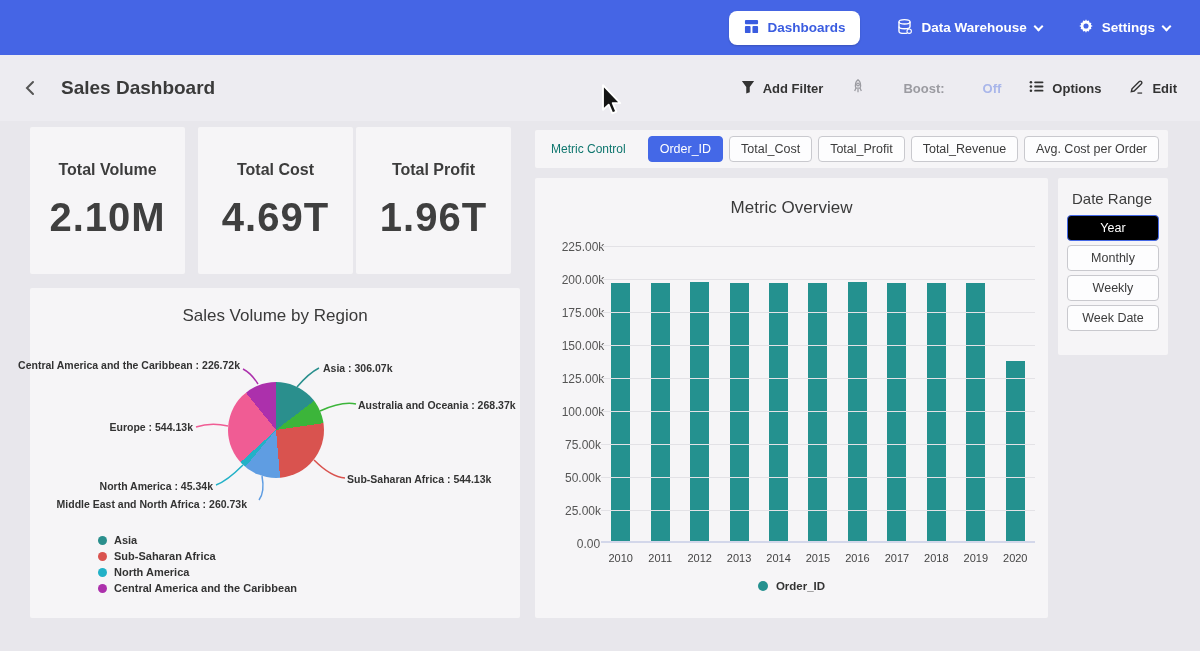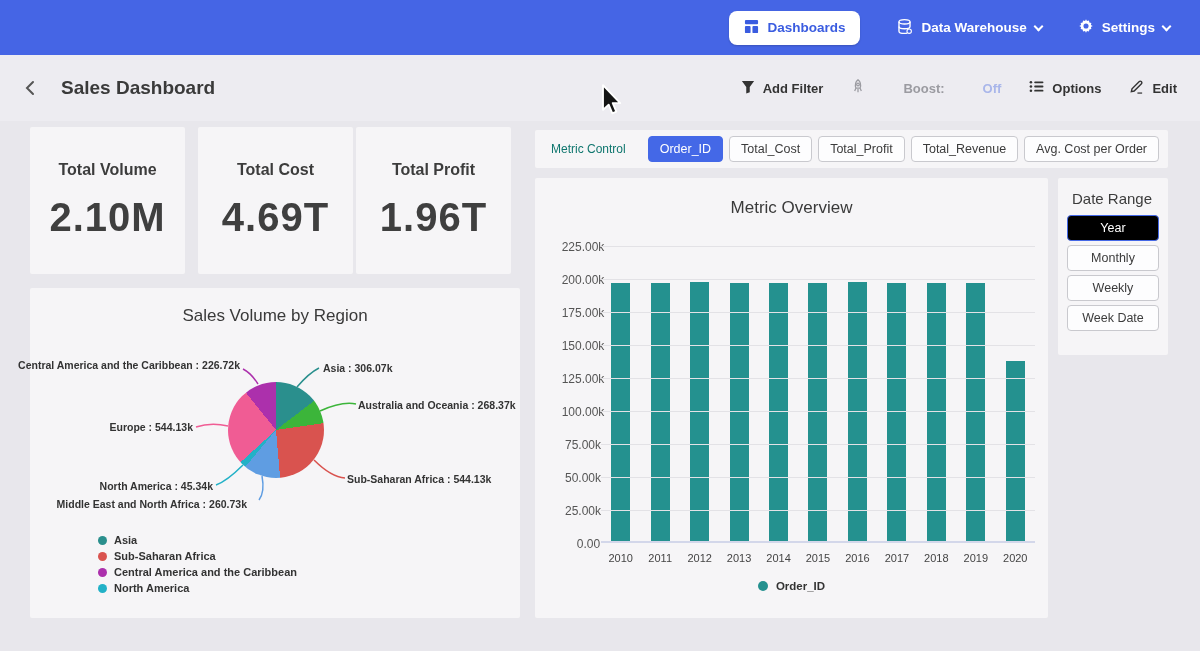--- a/index.html
+++ b/index.html
@@ -318,26 +318,26 @@
   <div class="pie-legend-col" style="left:68px" id="pie-legend-col1">
       <div class="pl-item">
         <span class="pl-dot" style="background: rgb(42, 143, 141);"></span>
         <span>Asia</span>
       </div>
       <div class="pl-item">
         <span class="pl-dot" style="background: rgb(217, 83, 79);"></span>
         <span>Sub-Saharan Africa</span>
       </div>
       <div class="pl-item">
+        <span class="pl-dot" style="background: rgb(34, 177, 199);"></span>
+        <span>North America</span>
+      </div>
+      <div class="pl-item">
         <span class="pl-dot" style="background: rgb(172, 48, 172);"></span>
         <span>Central America and the Caribbean</span>
-      </div>
-      <div class="pl-item">
-        <span class="pl-dot" style="background: rgb(34, 177, 199);"></span>
-        <span>North America</span>
       </div>
     </div>
 </div>
 
 <div class="cursor">
   <svg width="24" height="32" viewBox="0 0 17 26">
     <path d="M2 1 L2 21 L6.6 16.8 L9.6 23.8 L12.8 22.4 L9.9 15.6 L16 15.6 Z" fill="#151515" stroke="#fff" stroke-width="1.5" stroke-linejoin="round"></path>
   </svg>
 </div>
 

